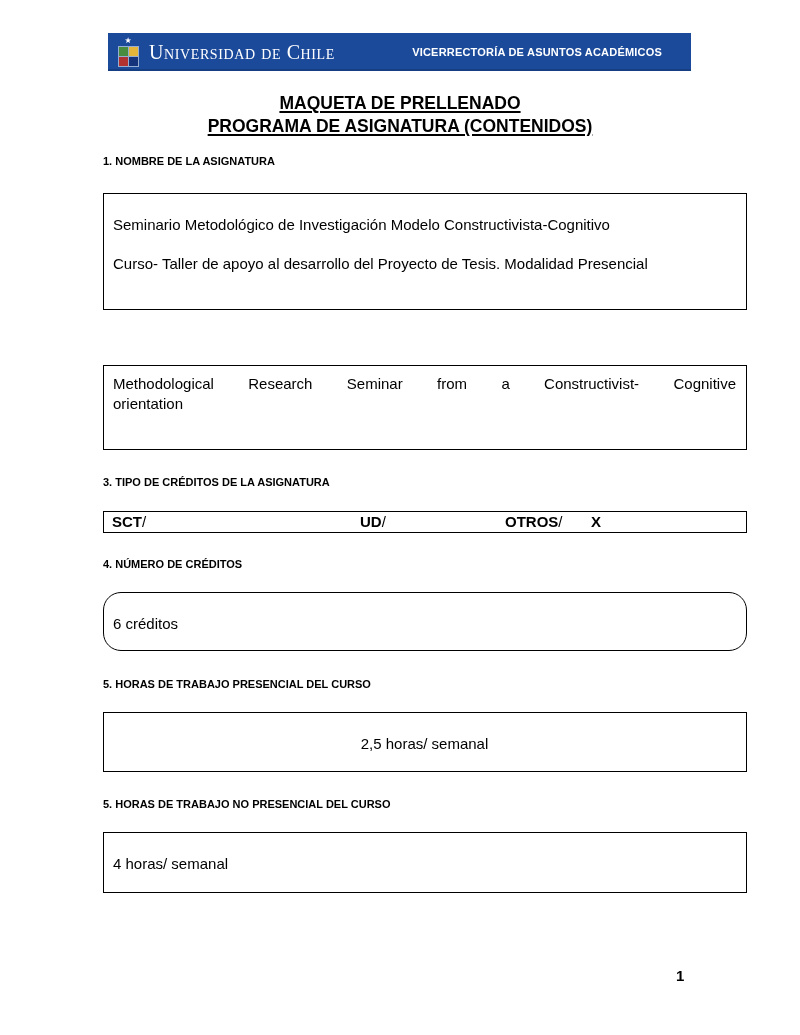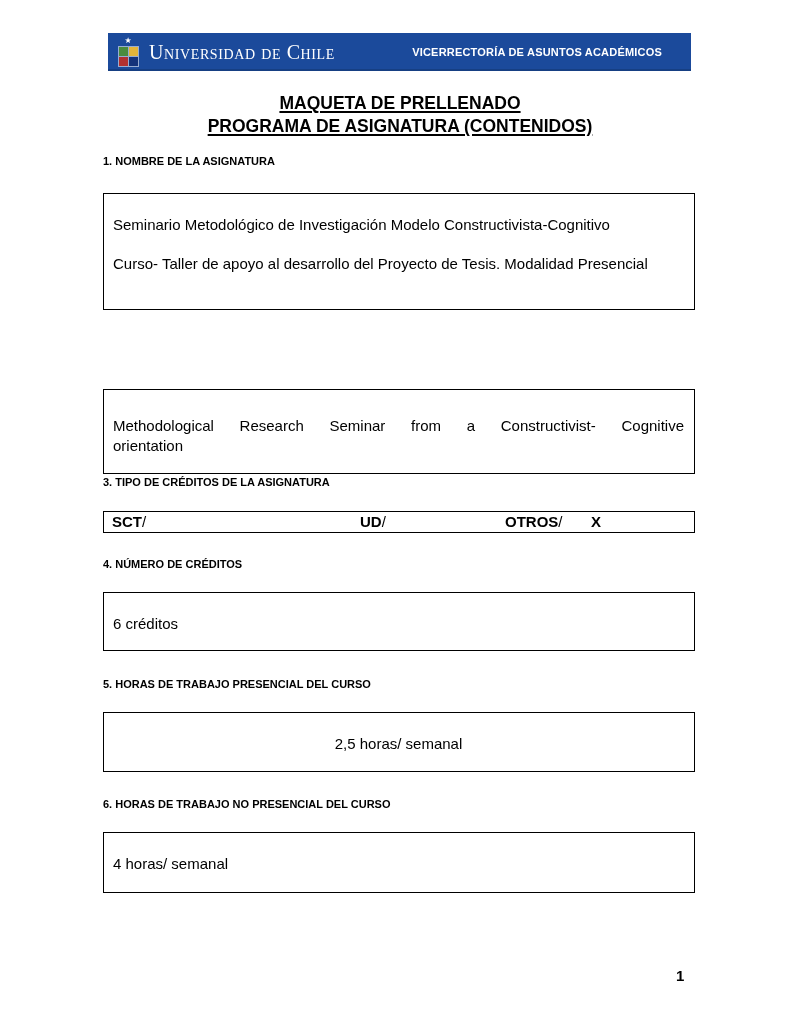--- a/index.html
+++ b/index.html
@@ -90,47 +90,47 @@
     position: absolute;
     left: 103px;
     font-size: 11px;
     font-weight: bold;
     line-height: 20px;
     white-space: nowrap;
   }
   .field-box {
     position: absolute;
     left: 103px;
-    width: 592px;
+    width: 644px;
     border: 1.5px solid #000000;
     font-size: 15px;
     line-height: 20px;
     padding-left: 9px;
     padding-right: 10px;
   }
 
   .h1 { top: 151px; }
   .box1 { top: 193px; height: 117px; padding-top: 21px; }
   .box1 .para + .para { margin-top: 19px; }
 
   .h2 { top: 331px; }
-  .box2 { top: 389px; height: 85px; padding-top: 26px; }
+  .box2 { top: 365px; height: 85px; padding-top: 8px; }
   .justify-line { text-align: justify; text-align-last: justify; }
 
   .h3 { top: 472px; }
   .box3 { top: 511px; height: 22px; line-height: 20px; }
   .credit-item { position: absolute; top: 0; font-weight: bold; white-space: pre; }
   .credit-item .slash { font-weight: 400; }
   .credit-sct   { left: 8px; }
   .credit-ud    { left: 256px; }
   .credit-otros { left: 401px; }
   .credit-value { position: absolute; top: 0; left: 487px; font-weight: bold; }
 
   .h4 { top: 554px; }
-  .box4 { top: 592px; height: 59px; padding-top: 21px; }
+  .box4 { top: 592px; height: 59px; padding-top: 21px; border-radius: 18px; }
 
   .h5 { top: 674px; }
   .box5 { top: 712px; height: 60px; padding-top: 21px; text-align: center; }
 
   .h6 { top: 794px; }
   .box6 { top: 832px; height: 61px; padding-top: 21px; }
 
   
   .page-number {
     position: absolute;
@@ -185,20 +185,20 @@
   <div class="section-heading h4">4. NÚMERO DE CRÉDITOS</div>
   <div class="field-box box4">
     <div>6 créditos</div>
   </div>
 
   <div class="section-heading h5">5. HORAS DE TRABAJO PRESENCIAL DEL CURSO</div>
   <div class="field-box box5">
     <div>2,5 horas/ semanal</div>
   </div>
 
-  <div class="section-heading h6">6. HORAS DE TRABAJO NO PRESENCIAL DEL CURSO</div>
+  <div class="section-heading h6">5. HORAS DE TRABAJO NO PRESENCIAL DEL CURSO</div>
   <div class="field-box box6">
     <div>4 horas/ semanal</div>
   </div>
 
   <div class="page-number">1</div>
 
 </div>
 
 </body></html>

